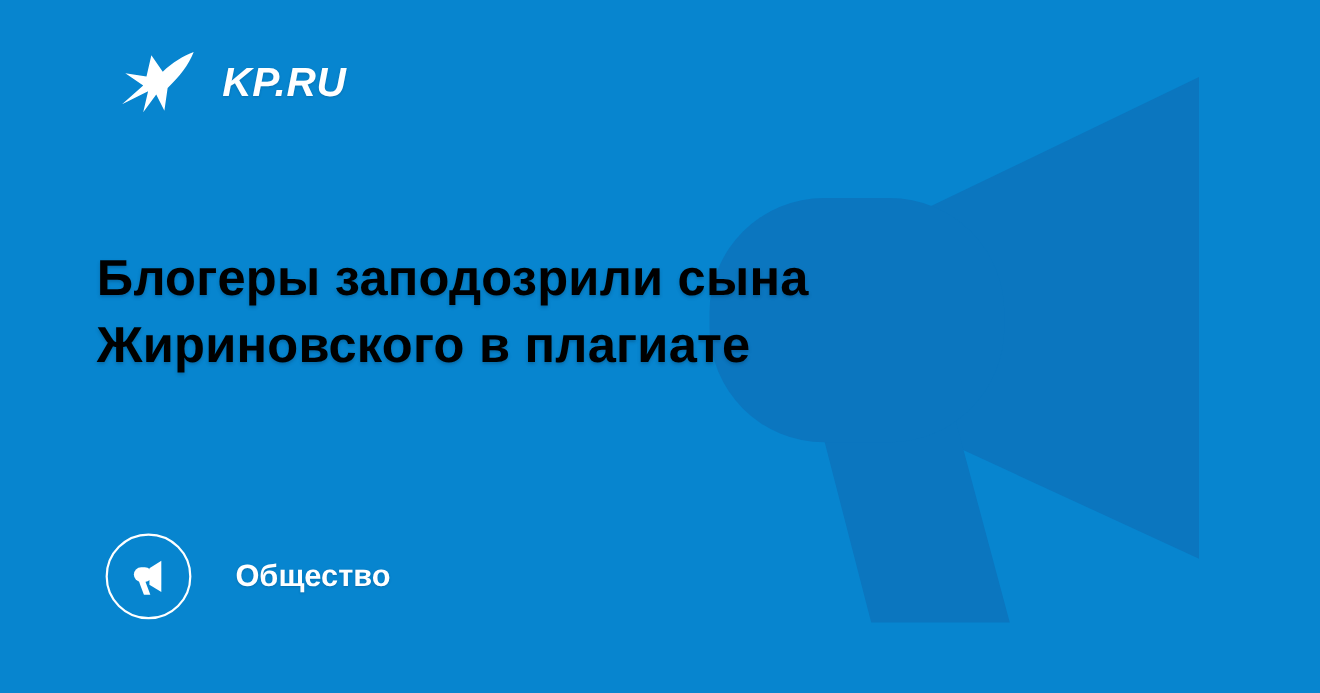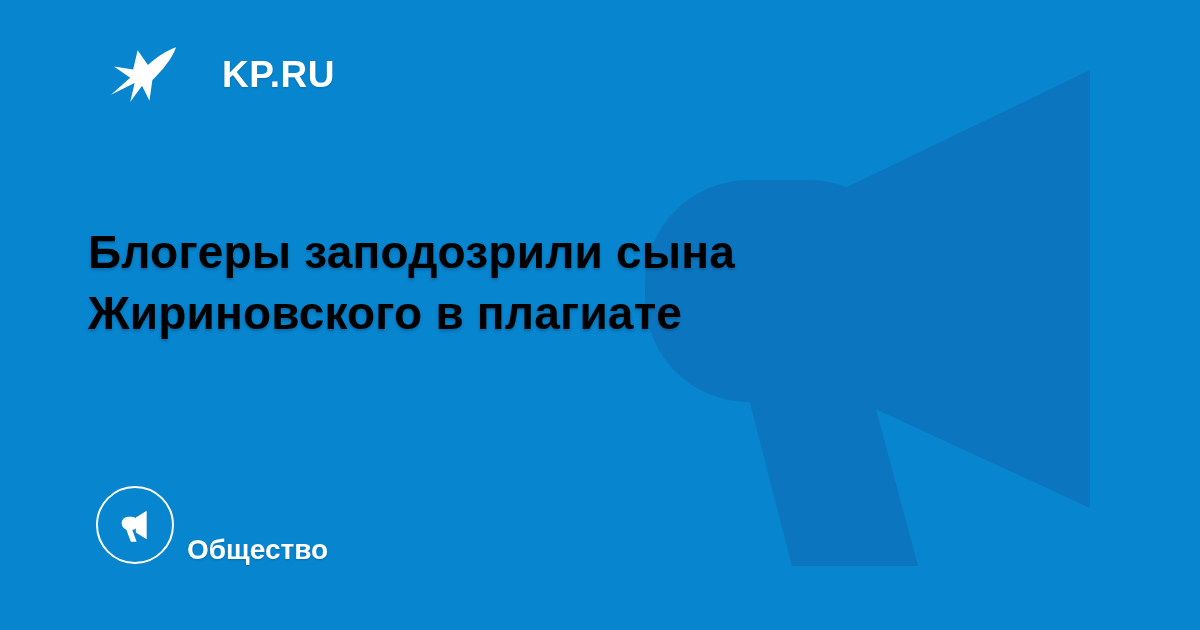--- a/index.html
+++ b/index.html
@@ -30,22 +30,23 @@
     height: 630px;
   }
 
   
   .header {
     position: absolute;
     left: 108px;
     top: 38px;
     display: flex;
     align-items: center;
-    gap: 40px;
+    gap: 20px;
     height: 72px;
+    font-style: italic;
   }
   .logo-bird {
     width: 74px;
     height: 74px;
     display: block;
     flex: 0 0 auto;
   }
   .logo-bird svg { display: block; width: 74px; height: 74px; }
   .logo-word {
     color: #ffffff;
@@ -71,22 +72,22 @@
     text-shadow: 0 2px 3px rgba(0,45,80,0.30);
     margin: 0;
   }
 
   
   .category {
     position: absolute;
     left: 96px;
     top: 484px;
     display: flex;
-    align-items: flex-end;
-    gap: 13px;
+    align-items: center;
+    gap: 40px;
     height: 80px;
   }
   .category-circle {
     width: 78px;
     height: 78px;
     border-radius: 50%;
     border: 2px solid #ffffff;
     box-sizing: border-box;
     display: flex;
     align-items: center;

